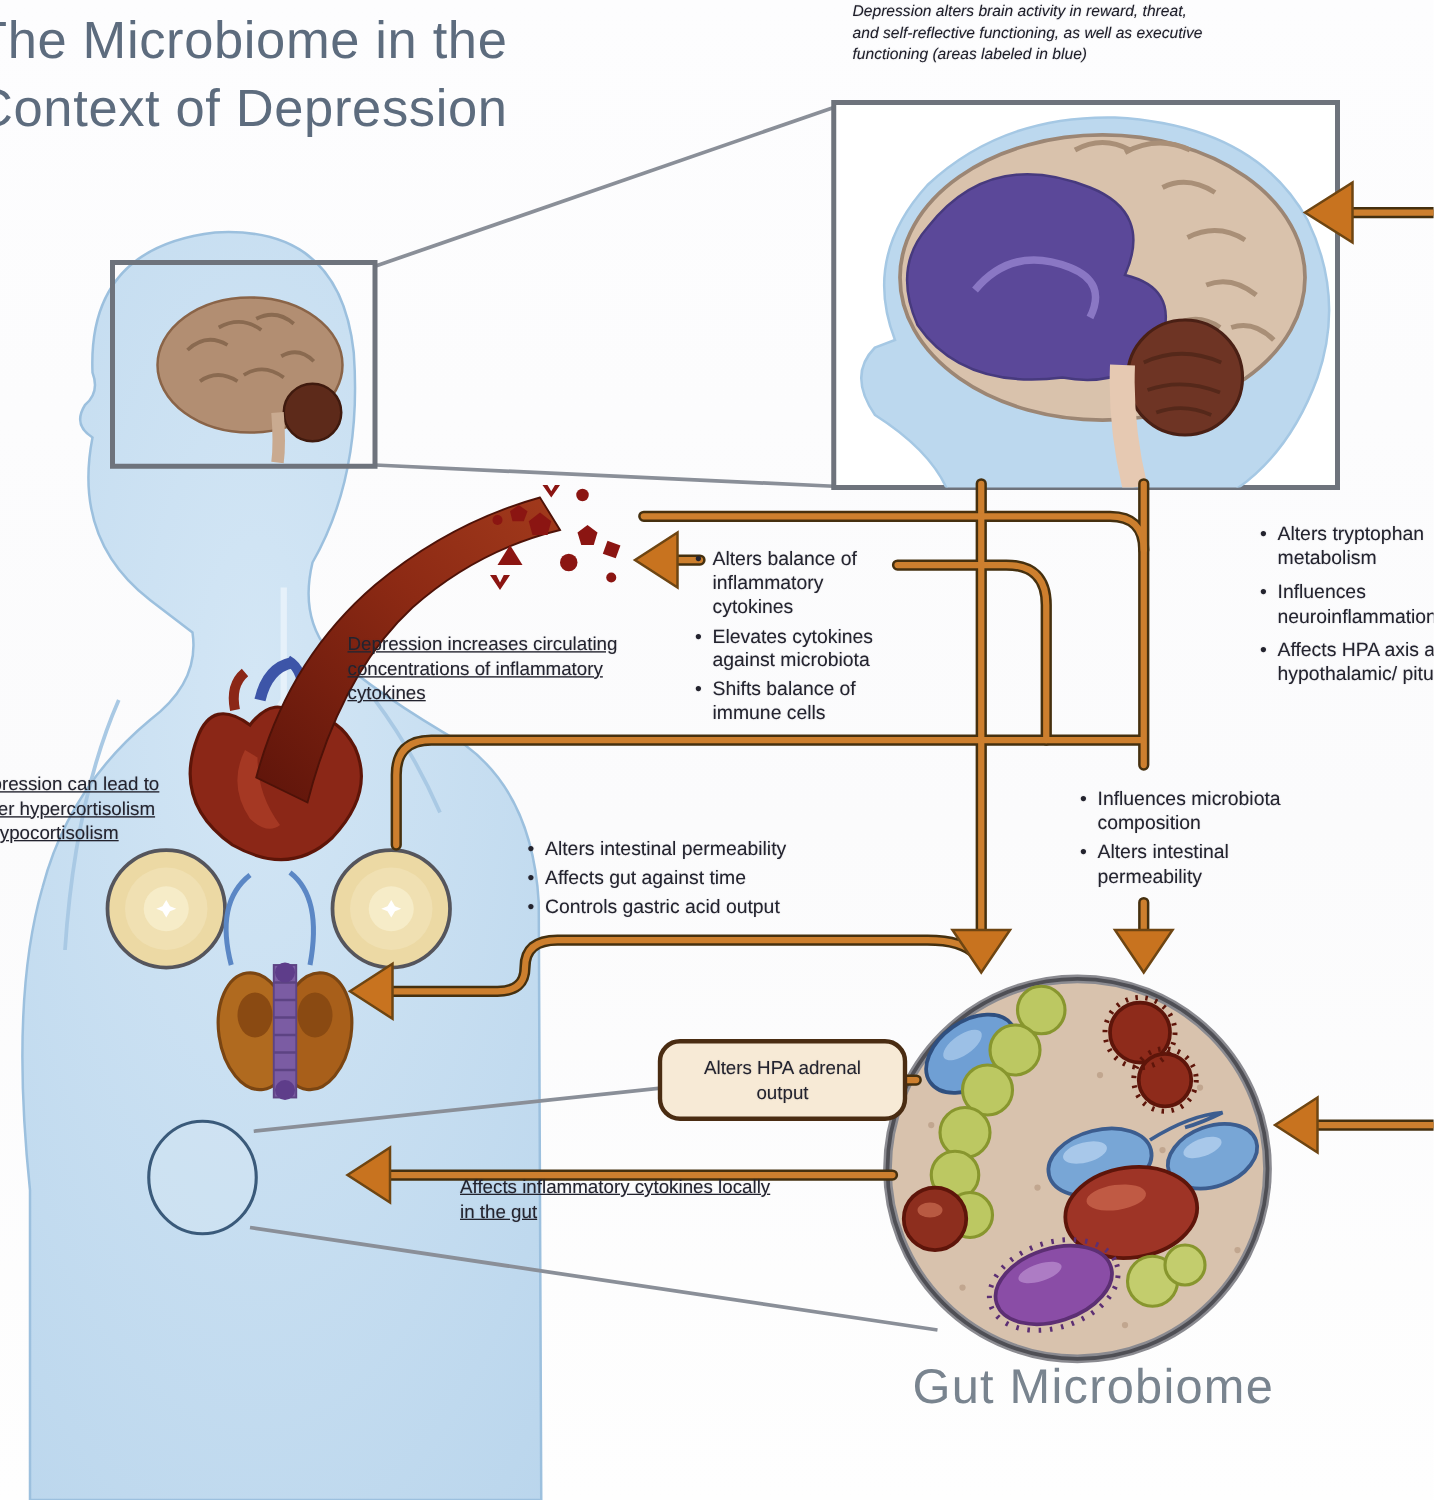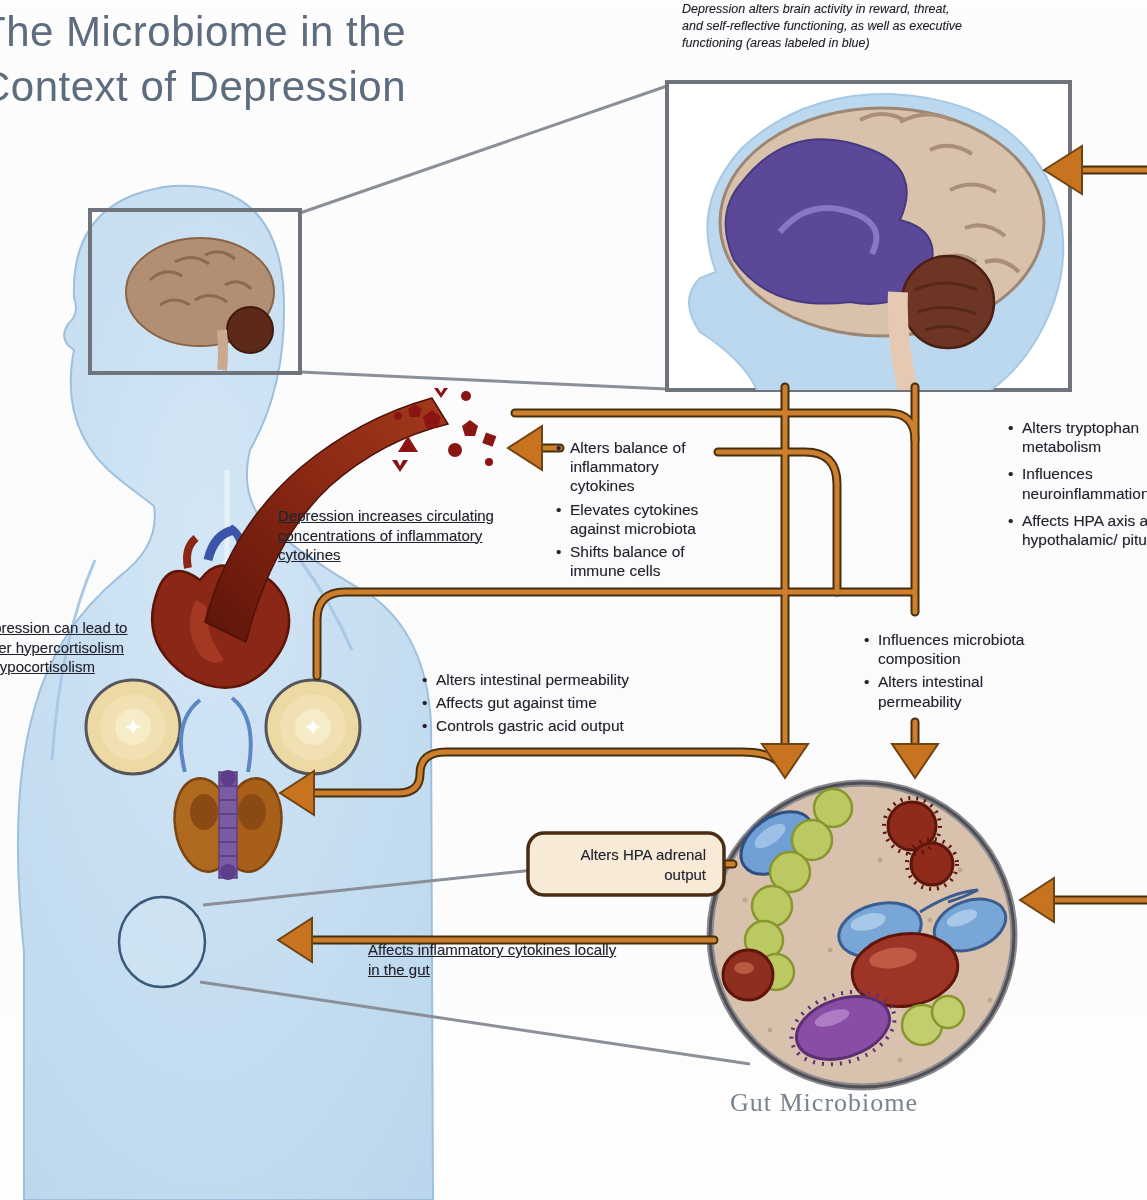--- a/index.html
+++ b/index.html
@@ -7,22 +7,22 @@
           background:linear-gradient(180deg,#fdfdfe 0%,#fbfbfc 55%,#fefefe 100%);
           font-family:"Liberation Sans", sans-serif;}
   svg.scene{position:absolute;left:0;top:0;}
   .txt{position:absolute;color:#23232e;text-shadow:0 0 1px rgba(60,60,75,.35);}
   .title{font-size:42px;line-height:1.32;font-weight:500;color:#5d6c7e;letter-spacing:.5px;text-shadow:none;}
   .caption-sm{font-size:12.5px;line-height:1.35;color:#1d1d28;font-style:italic;}
   .blist{font-size:15.5px;line-height:1.24;}
   .blist .bi{position:relative;padding-left:14px;margin-bottom:4px;}
   .blist .bi::before{content:"\2022";position:absolute;left:0;top:0;}
   .plain{font-size:15px;line-height:1.3;text-decoration:underline;}
-  .boxlabel{font-size:15px;line-height:1.3;text-align:right;}
-  .biglabel{font-size:26px;color:#79848f;letter-spacing:1px;text-shadow:none;font-family:Liberation Serif, serif;}
+  .boxlabel{font-size:15px;line-height:1.3;text-align:center;}
+  .biglabel{font-size:39px;color:#79848f;letter-spacing:1px;text-shadow:none;}
 </style>
 </head>
 <body>
 
 <div id="canvas">
 
 <svg class="scene" width="1147" height="1200" viewBox="0 0 1147 1200">
   <defs>
     <clipPath id="bigboxclip">
           <rect x="667" y="82" width="403" height="308"></rect>

